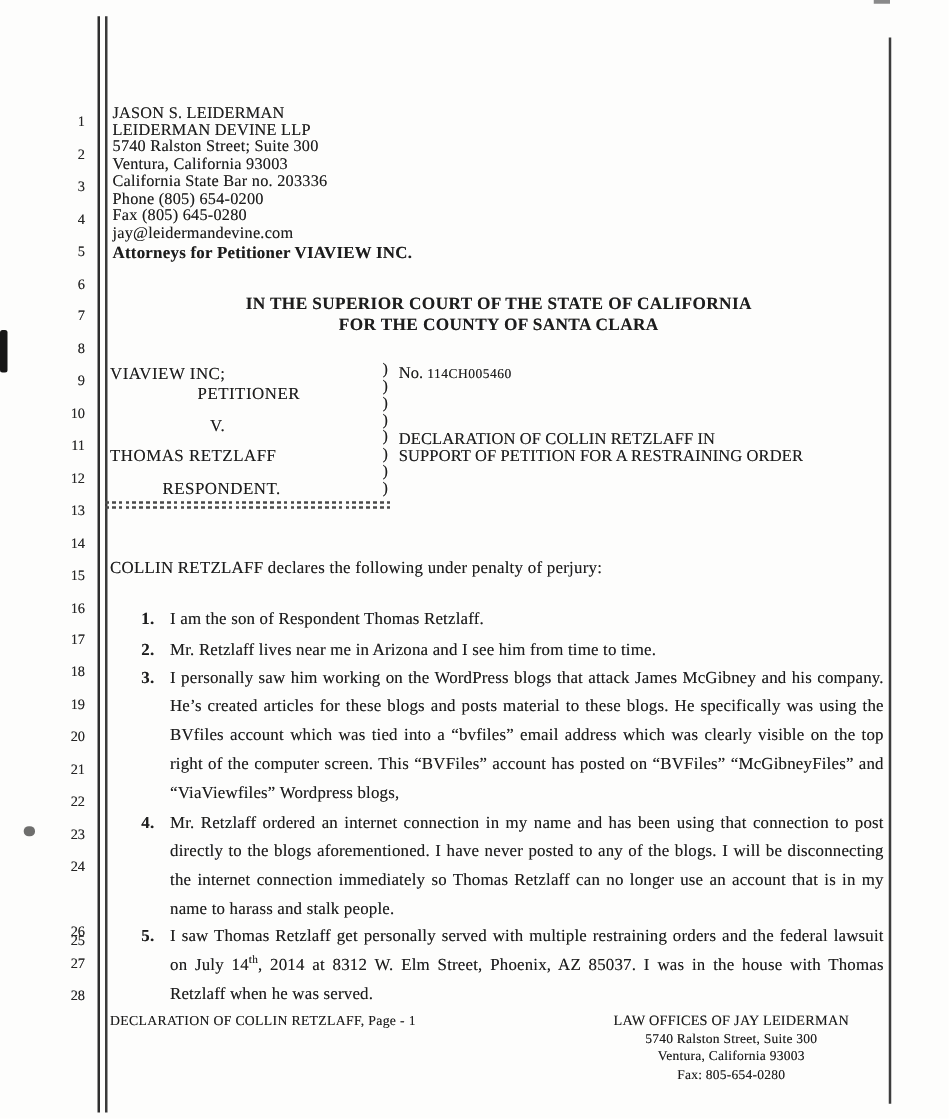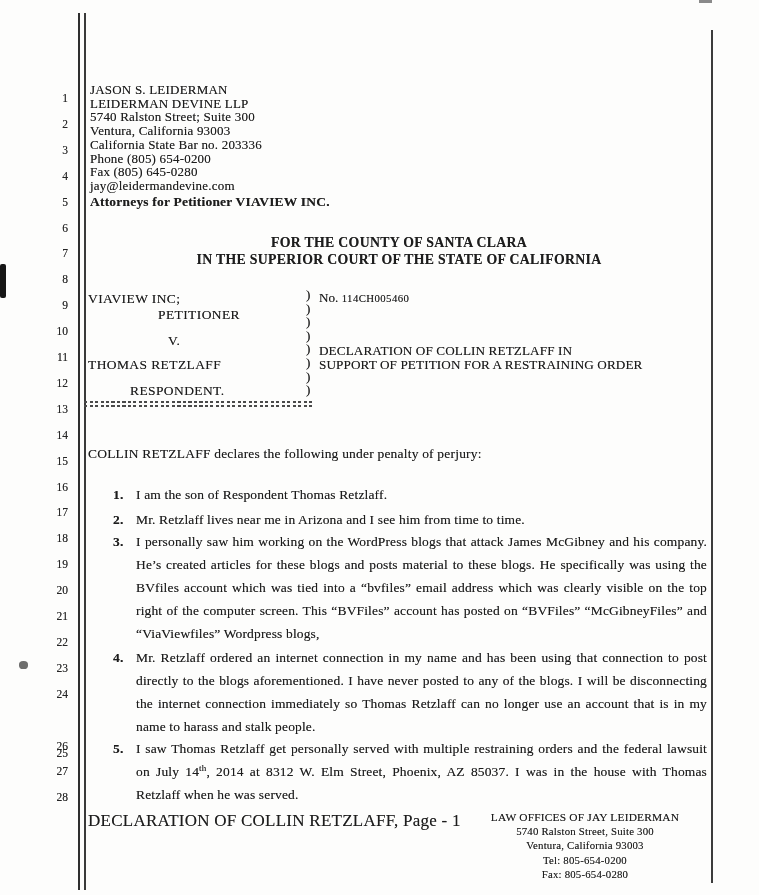--- a/index.html
+++ b/index.html
@@ -41,21 +41,21 @@
   .case-row { position:absolute; left:319px; top:290px; font-size:13.2px; white-space:nowrap; }
   .case-no  { font-size:10.8px; letter-spacing:.4px; }
   .doc-title { position:absolute; left:319px; top:344px; width:392px; font-size:13.2px; line-height:13.9px; letter-spacing:.1px; }
   
   .body-intro { position:absolute; left:88px; top:446px; font-size:13.5px; letter-spacing:.2px; }
   .para { position:absolute; left:113px; width:594px; font-size:13.5px; line-height:23px; letter-spacing:.15px; }
   .pnum { position:absolute; left:0; top:0; font-weight:bold; }
   .ptext { display:block; margin-left:23px; text-align:justify; }
   .ptext sup { font-size:9px; line-height:0; }
   
-  .footer-left { position:absolute; left:88px; top:811px; font-size:17px; letter-spacing:.25px; }
+  .footer-left { position:absolute; left:88px; top:811px; font-size:11px; letter-spacing:.25px; }
   .footer-right { position:absolute; left:455px; top:810px; width:260px; text-align:center; font-size:10.8px; line-height:14.2px; letter-spacing:.2px; }
   .footer-right div:first-child { font-size:11.4px; }
   
   .artifact-1 { position:absolute; left:0; top:264px; width:6px; height:34px; background:#161616; border-radius:2px; }
   .artifact-2 { position:absolute; left:19px; top:661px; width:9px; height:8px; background:#3d3d3d; border-radius:45%; opacity:.75; }
   .artifact-3 { position:absolute; left:699px; top:0; width:13px; height:3px; background:#8a8a8a; }
 </style>
 </head>
 <body>
 
@@ -102,22 +102,22 @@
       <div>Ventura, California 93003</div>
       <div>California State Bar no. 203336</div>
       <div>Phone (805) 654-0200</div>
       <div>Fax (805) 645-0280</div>
       <div>jay@leidermandevine.com</div>
     </div>
 
   <div class="attorneys-for">Attorneys for Petitioner VIAVIEW INC.</div>
 
   <div class="court-title">
+    <div>IN THE SUPERIOR COURT OF THE STATE OF CALIFORNIA</div>
     <div>FOR THE COUNTY OF SANTA CLARA</div>
-    <div>IN THE SUPERIOR COURT OF THE STATE OF CALIFORNIA</div>
   </div>
 
   <div class="cap cap-viaview">VIAVIEW INC;</div>
   <div class="cap cap-petitioner">PETITIONER</div>
   <div class="cap cap-v">V.</div>
   <div class="cap cap-thomas">THOMAS RETZLAFF</div>
   <div class="cap cap-respondent">RESPONDENT.</div>
   <div class="cap-sep"></div>
 
   <div class="paren-col" id="paren-col">
@@ -164,21 +164,20 @@
         <span class="pnum">5.</span>
         <span class="ptext">I saw Thomas Retzlaff get personally served with multiple restraining orders and the federal lawsuit on July 14<sup>th</sup>, 2014 at 8312 W. Elm Street, Phoenix, AZ 85037. I was in the house with Thomas Retzlaff when he was served.</span>
       </div>
     </div>
 
   <div class="footer-left">DECLARATION OF COLLIN RETZLAFF, Page - 1</div>
   <div class="footer-right" id="footer-right">
       <div>LAW OFFICES OF JAY LEIDERMAN</div>
       <div>5740 Ralston Street, Suite 300</div>
       <div>Ventura, California 93003</div>
-      <div>Tel: 805-654-0200</div>
       <div>Fax: 805-654-0280</div>
     </div>
 
   <div class="artifact-1"></div>
   <div class="artifact-2"></div>
   <div class="artifact-3"></div>
 
 </div>
 
 </body></html>

